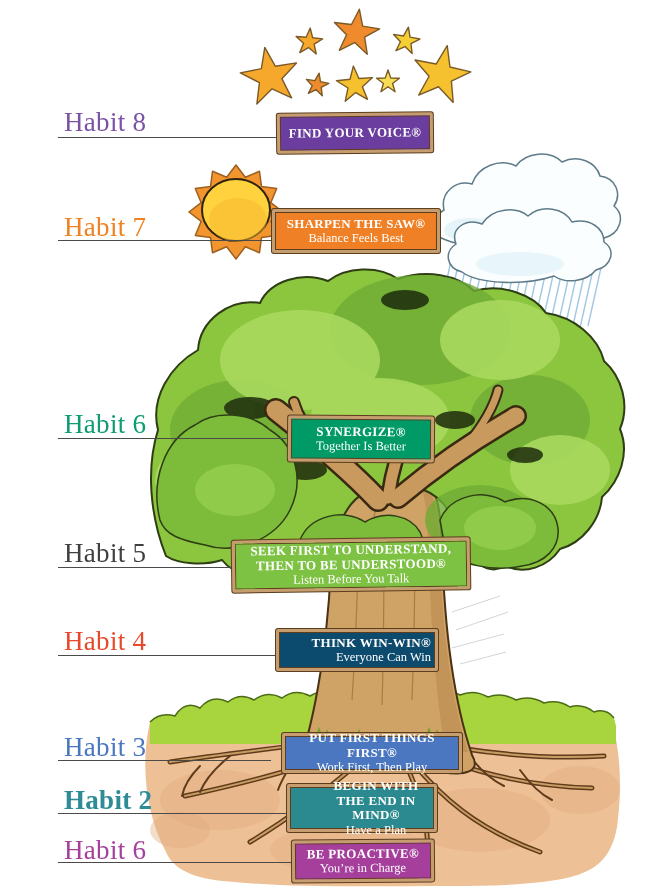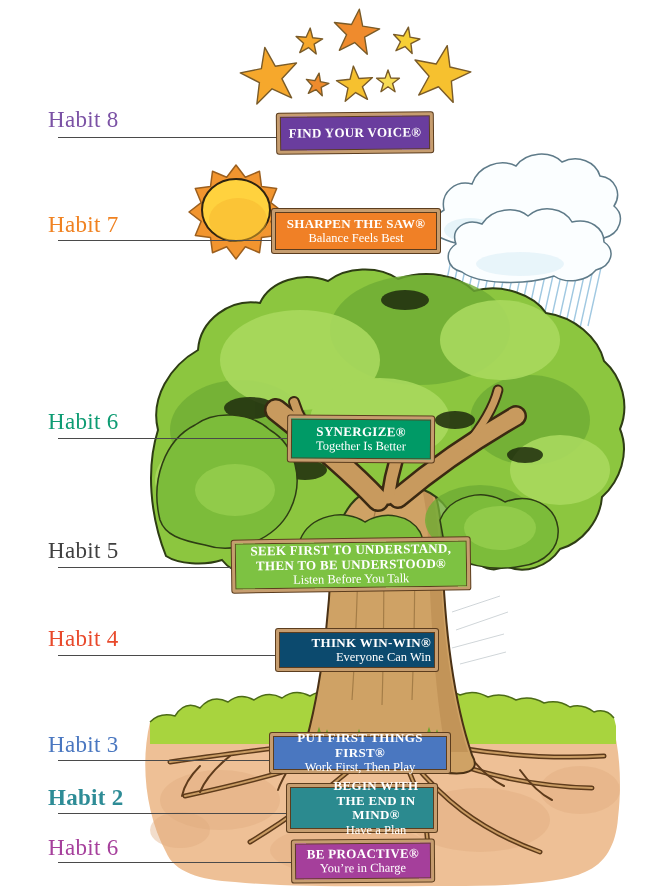--- a/index.html
+++ b/index.html
@@ -1,20 +1,20 @@
 <!DOCTYPE html>
 <html><head>
 <meta charset="utf-8">
 <style>
   html,body{margin:0;padding:0;background:#fff;}
   #stage{position:relative;width:652px;height:893px;background:#ffffff;overflow:hidden;
          font-family:"Liberation Serif",serif;}
   svg{position:absolute;left:0;top:0;}
 
-  .label{position:absolute;left:48px;width:120px;font-size:23px;letter-spacing:.3px;}
+  .label{position:absolute;left:64px;width:120px;font-size:27px;letter-spacing:.3px;}
   #lab8{top:107px}#lab7{top:212px}#lab6{top:409px}#lab5{top:538px}
   #lab4{top:626px}#lab3{top:732px}#lab2{top:785px}#lab1{top:835px}
 
   .hline{position:absolute;left:58px;height:1.4px;background:#4a4a4a;}
   #line8{top:137px;width:219px}#line7{top:240px;width:215px}
   #line6{top:438px;width:231px}#line5{top:567px;width:176px}
   #line4{top:655px;width:219px}#line3{top:760px;width:213px}
   #line2{top:813px;width:229px}#line1{top:862px;width:240px}
 
   .banner{position:absolute;box-sizing:border-box;color:#fff;text-align:center;
@@ -22,21 +22,21 @@
           box-shadow:0 0 0 1px #5C3D1E, inset 0 0 0 1px #5C3D1E;
           display:flex;flex-direction:column;justify-content:center;
           padding:2px 4px;}
   .banner .t{font-weight:bold;font-size:13px;line-height:1.12;letter-spacing:.3px;}
   .banner .s{font-size:12.5px;line-height:1.15;}
   #ban8{left:277px;top:113px;width:156px;height:40px;transform:rotate(-.6deg)}
   #ban7{left:272px;top:209px;width:168px;height:44px}
   #ban6{left:288px;top:416px;width:146px;height:46px;transform:rotate(.4deg)}
   #ban5{left:232px;top:539px;width:238px;height:52px;transform:rotate(-.8deg)}
   #ban4{left:276px;top:629px;width:162px;height:42px}
-  #ban3{left:270px;top:733px;width:180px;height:40px}
+  #ban3{left:282px;top:733px;width:180px;height:40px}
   #ban2{left:287px;top:784px;width:150px;height:48px}
   #ban1{left:292px;top:840px;width:142px;height:42px;transform:rotate(-.5deg)}
 </style>
 </head>
 <body>
 
 <div id="stage">
 
 <svg width="652" height="893" viewBox="0 0 652 893">
   <defs>

